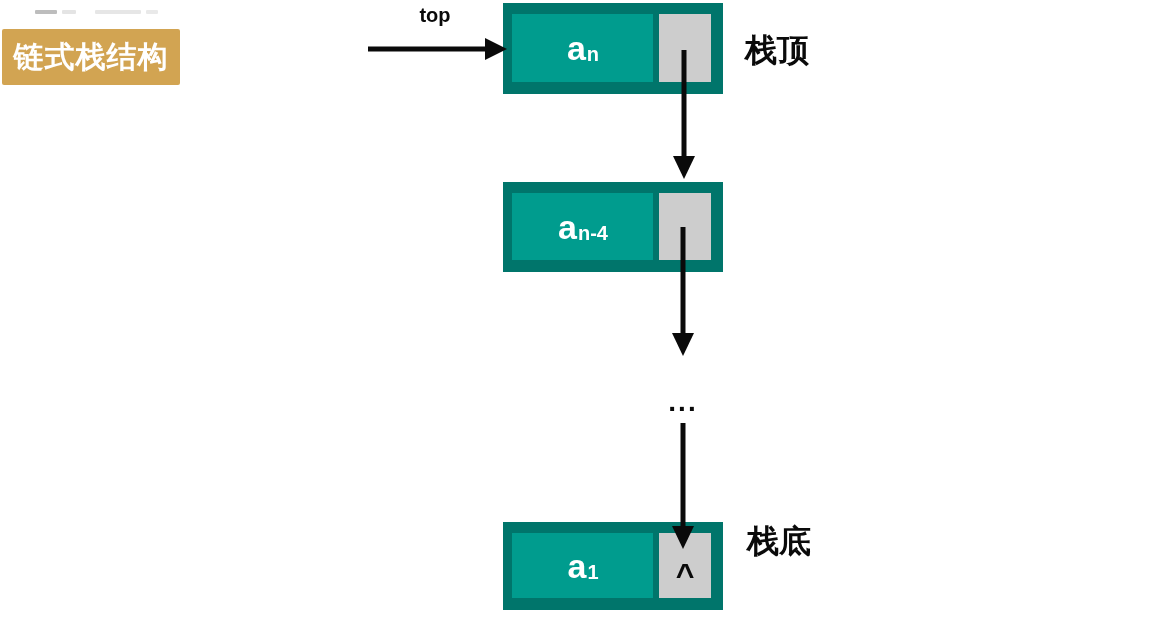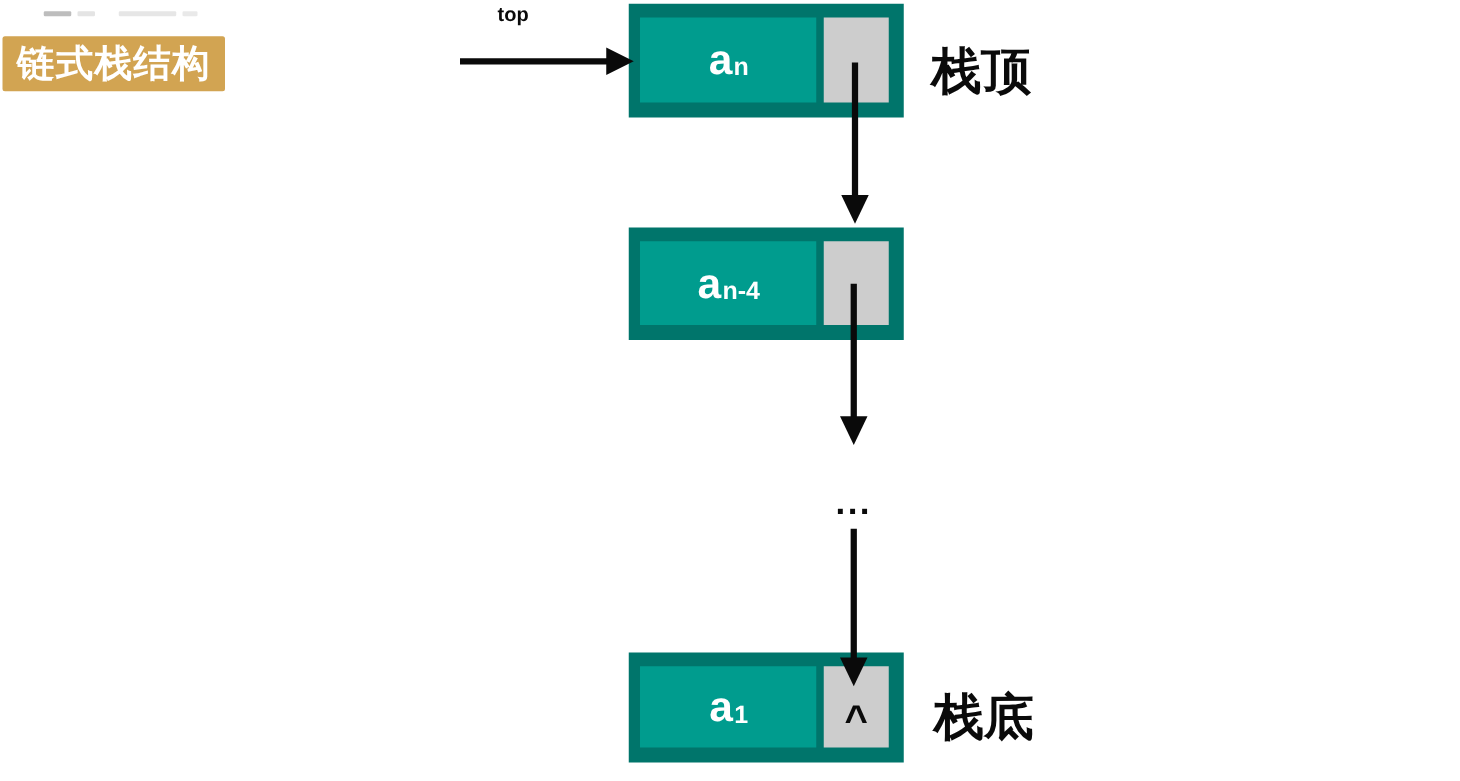--- a/index.html
+++ b/index.html
@@ -22,34 +22,34 @@
   
   .watermark{left:35px;top:0;width:130px;height:4px;opacity:.45;}
   .watermark i{display:inline-block;height:4px;background:#9a9a9a;margin-right:5px;border-radius:1px;}
   .watermark i:nth-child(1){width:22px;background:#6f6f6f;}
   .watermark i:nth-child(2){width:14px;background:#c4c4c4;}
   .watermark i:nth-child(3){width:46px;background:#c9c9c9;margin-left:14px;}
   .watermark i:nth-child(4){width:12px;background:#cfcfcf;}
 
   
   .badge{
-    left:2px;top:29px;width:178px;height:44px;
+    left:2px;top:29px;width:178px;height:56px;
     background:var(--badge-bg);
     color:#ffffff;
     font-size:30px;font-weight:bold;
     display:flex;align-items:center;justify-content:center;
     letter-spacing:1px;
     border-radius:2px;
   }
 
   
   .top-label{
     left:398px;top:4px;width:74px;
-    text-align:left;
-    font-size:16px;font-weight:bold;color:#0a0a0a;
+    text-align:center;
+    font-size:20px;font-weight:bold;color:#0a0a0a;
   }
 
   
   .node{
     left:503px;width:220px;height:91px;
     background:var(--node-border);
     padding:11px 12px 12px 9px;
     display:flex;
   }
   .node-1{top:3px;}
@@ -72,24 +72,24 @@
   .ptr-box{
     width:52px;
     background:var(--pointer-box);
     display:flex;align-items:center;justify-content:center;
     color:#0a0a0a;font-weight:bold;font-size:32px;line-height:1;
   }
   .ptr-box span{transform:translateY(9px);}
 
   
   .side-label{
-    font-size:40px;font-weight:bold;color:#0a0a0a;white-space:nowrap;
+    font-size:32px;font-weight:bold;color:#0a0a0a;white-space:nowrap;
   }
   .label-top{left:745px;top:29px;}
-  .label-bottom{left:747px;top:546px;}
+  .label-bottom{left:747px;top:520px;}
 
   
   .ellipsis{
     left:653px;top:386px;width:60px;
     text-align:center;
     font-size:28px;font-weight:bold;color:#0a0a0a;
     letter-spacing:2px;
   }
 
   

